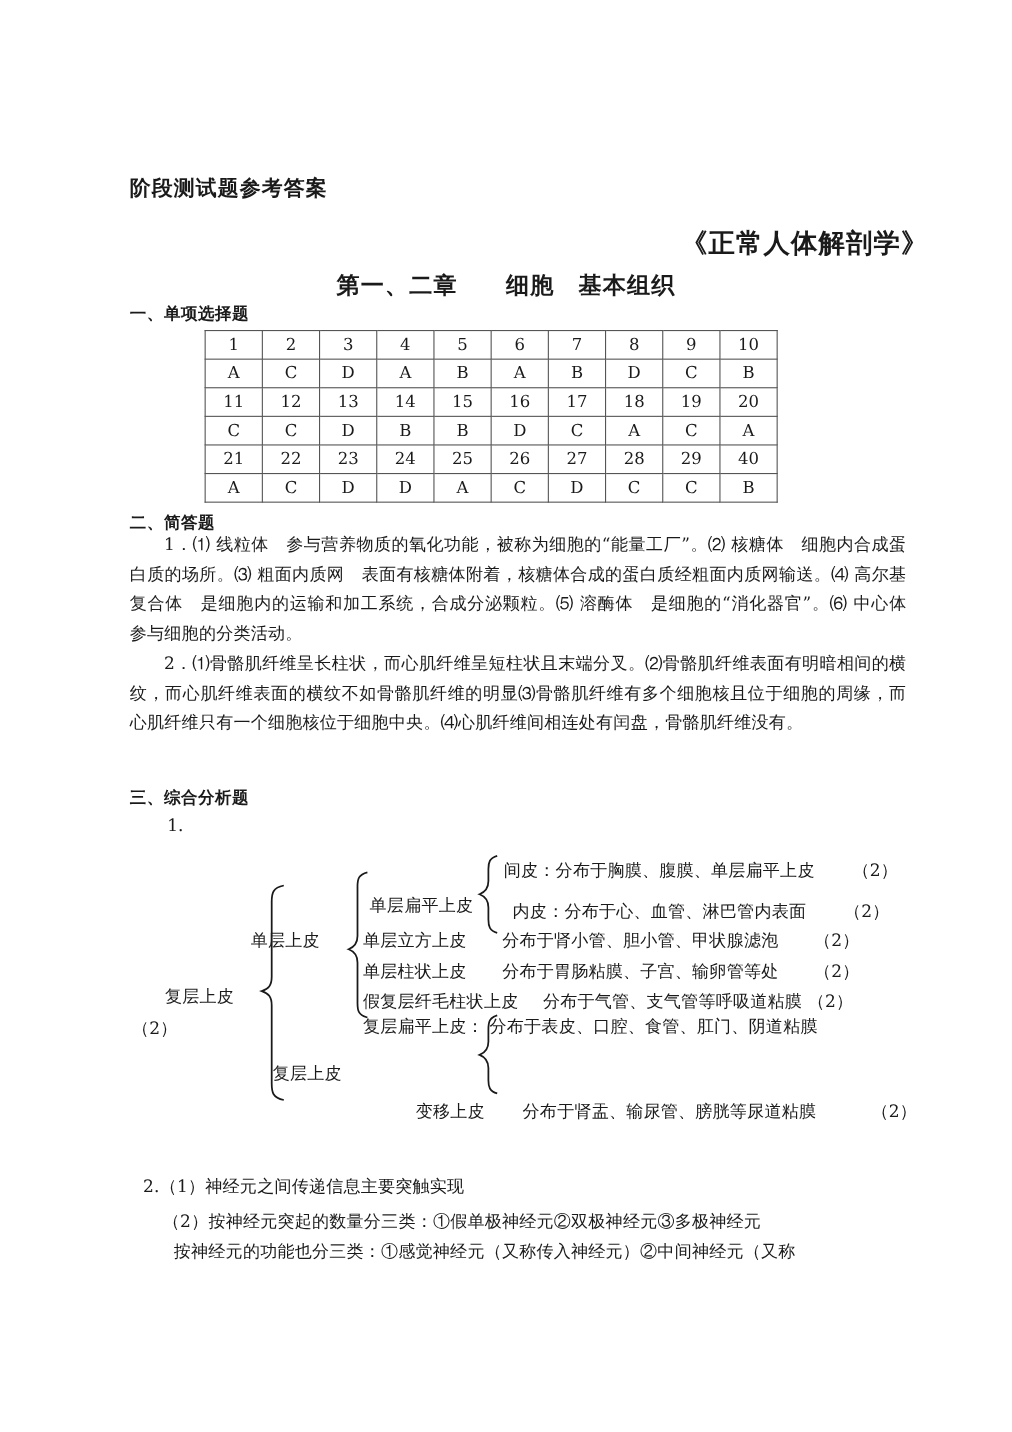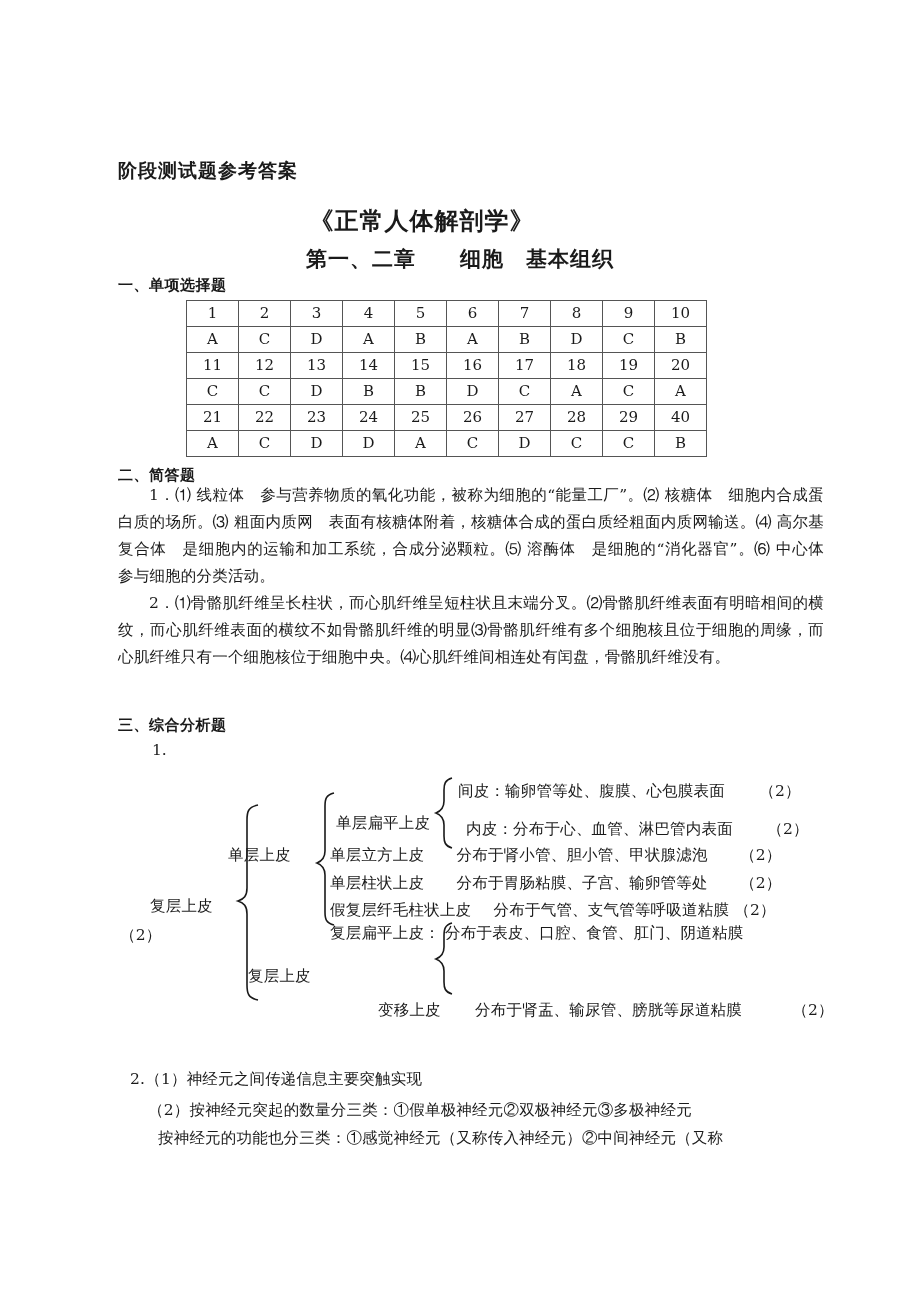--- a/index.html
+++ b/index.html
@@ -30,21 +30,21 @@
     font-size: 19px;
     font-weight: bold;
     letter-spacing: 1px;
     font-family: "DejaVu Sans", "Liberation Sans", sans-serif;
   }
   .book-title {
     position: absolute;
     left: 0;
     top: 205px;
     width: 844px;
-    text-align: center;
+    text-align: right;
     font-size: 24px;
     font-weight: bold;
     letter-spacing: 1px;
     font-family: "DejaVu Sans", "Liberation Sans", sans-serif;
   }
   .chapter-title {
     position: absolute;
     left: 0;
     top: 245px;
     width: 920px;
@@ -243,21 +243,21 @@
 
   <div class="tlabel" style="left:150px; top:896px;">复层上皮</div>
   <div class="tlabel" style="left:120px; top:925px;">（2）</div>
 
   <div class="tlabel" style="left:228px; top:845px;">单层上皮</div>
   <div class="tlabel" style="left:248px; top:966px;">复层上皮</div>
 
   <div class="tlabel" style="left:336px; top:813px;">单层扁平上皮</div>
 
   <div class="tlabel" style="left:458px; top:781px;">
-    <span>间皮：输卵管等处、腹膜、心包膜表面</span>
+    <span>间皮：分布于胸膜、腹膜、单层扁平上皮</span>
     <span style="display:inline-block;width:24px;"></span>
     <span>（2）</span>
   </div>
   <div class="tlabel" style="left:466px; top:819px;">
     <span>内皮：分布于心、血管、淋巴管内表面</span>
     <span style="display:inline-block;width:24px;"></span>
     <span>（2）</span>
   </div>
 
   <div class="tlabel" style="left:330px; top:845px;">

